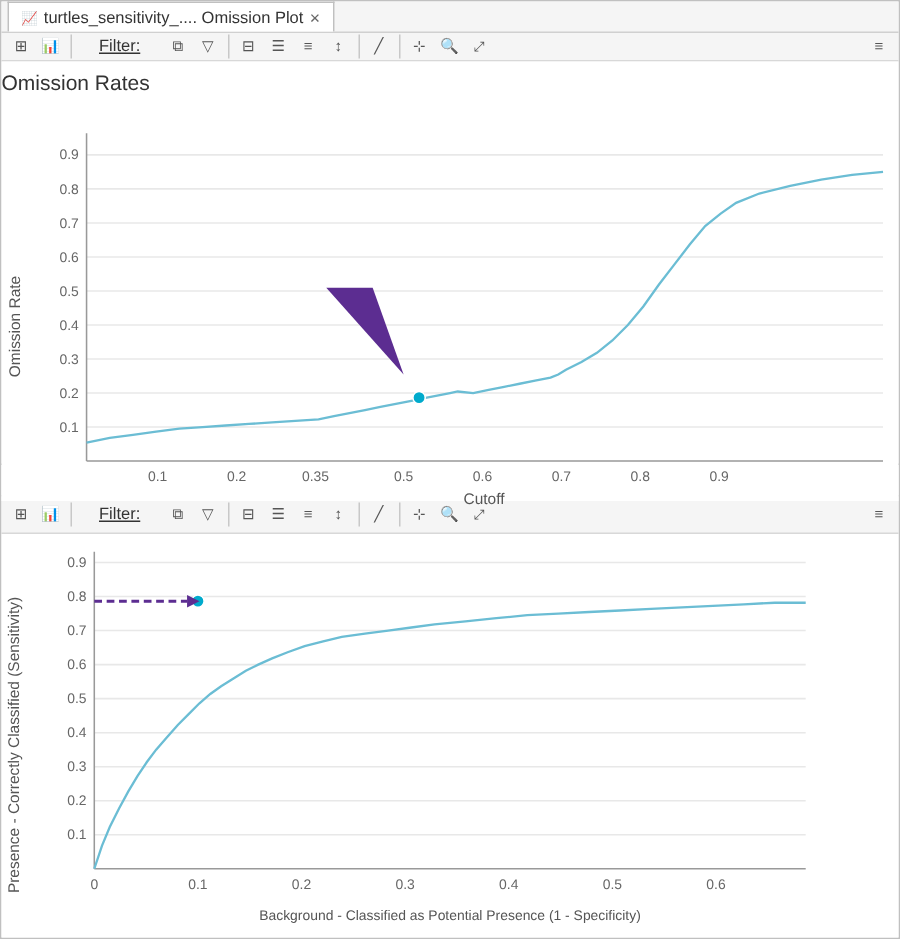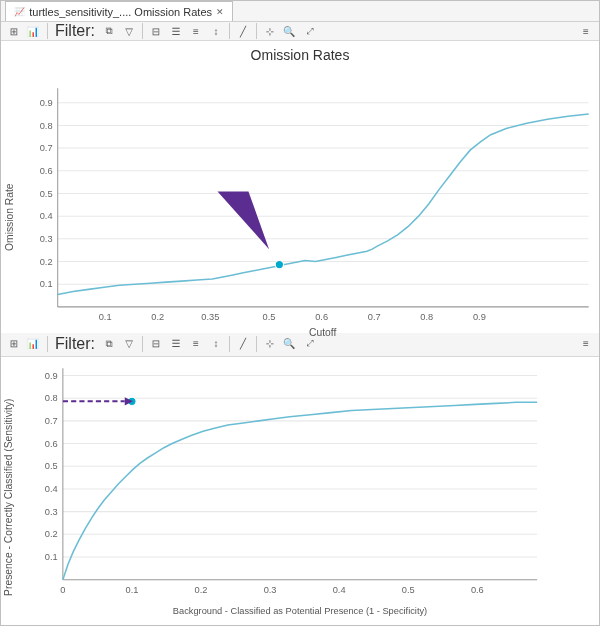--- a/index.html
+++ b/index.html
@@ -5,25 +5,25 @@
     * { margin: 0; padding: 0; box-sizing: border-box; }
     body { width: 600px; height: 626px; font-family: 'Segoe UI', Arial, sans-serif; font-size: 11px; background: #f0f0f0; overflow: hidden; }
 
     .panel { background: #fff; border: 1px solid #c0c0c0; display: flex; flex-direction: column; }
     .tab-bar { background: #f5f5f5; border-bottom: 1px solid #d0d0d0; display: flex; align-items: center; height: 22px; padding: 0 4px; }
     .tab { display: flex; align-items: center; background: #fff; border: 1px solid #c0c0c0; border-bottom: none; padding: 2px 8px; font-size: 11px; color: #333; height: 20px; gap: 4px; }
     .tab-close { font-size: 9px; color: #666; cursor: pointer; }
     .toolbar { background: #f5f5f5; border-bottom: 1px solid #d8d8d8; display: flex; align-items: center; height: 26px; padding: 0 4px; gap: 2px; }
     .toolbar-icon { width: 18px; height: 18px; display: flex; align-items: center; justify-content: center; font-size: 10px; color: #555; cursor: pointer; border: 1px solid transparent; }
     .toolbar-sep { width: 1px; height: 16px; background: #c8c8c8; margin: 0 2px; }
-    .filter-label { font-size: 16px; color: #333; margin: 0 3px; }
+    .filter-label { font-size: 11px; color: #333; margin: 0 14px; text-decoration: underline; }
     .toolbar-right { margin-left: auto; }
 
     .chart-area { flex: 1; position: relative; background: #fff; }
-    .chart-title { text-align: center; font-size: 14px; color: #333; padding: 6px 0 2px; }
+    .chart-title { font-size: 14px; color: #333; padding: 6px 0 2px; }
     .chart-svg { width: 100%; height: 100%; }
 
     .top-panel { height: 310px; }
     .bottom-panel { height: 316px; }
 
     .axis-label-y { font-size: 10px; fill: #555; }
     .axis-label-x { font-size: 10px; fill: #555; }
     .axis-tick { font-size: 9px; fill: #666; }
     .grid-line { stroke: #e8e8e8; stroke-width: 1; }
     .axis-line { stroke: #999; stroke-width: 1; }
@@ -32,21 +32,21 @@
     .arrow { fill: #5c2d91; }
     .dashed-arrow { stroke: #5c2d91; stroke-width: 2; stroke-dasharray: 5,3; fill: none; }
   </style>
 </head>
 <body>
 
 <div class="panel top-panel">
   <div class="tab-bar">
     <div class="tab">
       <span style="font-size:9px;">📈</span>
-      <span>turtles_sensitivity_.... Omission Rates</span>
+      <span>turtles_sensitivity_.... Omission Plot</span>
       <span class="tab-close">✕</span>
     </div>
   </div>
   <div class="toolbar">
 
     <div class="toolbar-icon">⊞</div>
     <div class="toolbar-icon">📊</div>
     <div class="toolbar-sep"></div>
     <span class="filter-label">Filter:</span>
     <div class="toolbar-icon">⧉</div>

